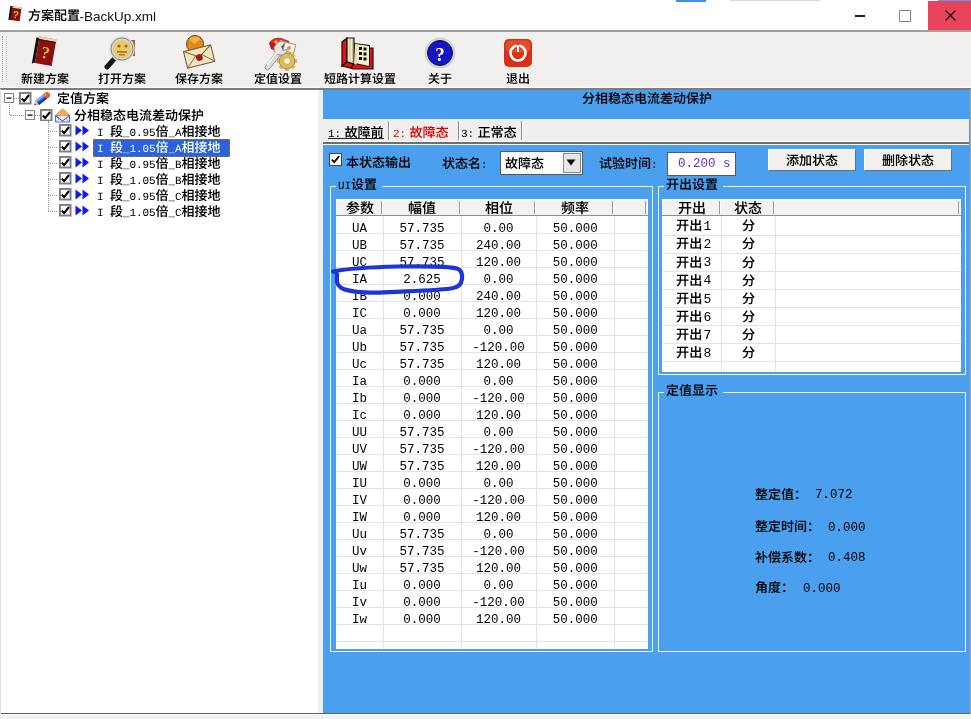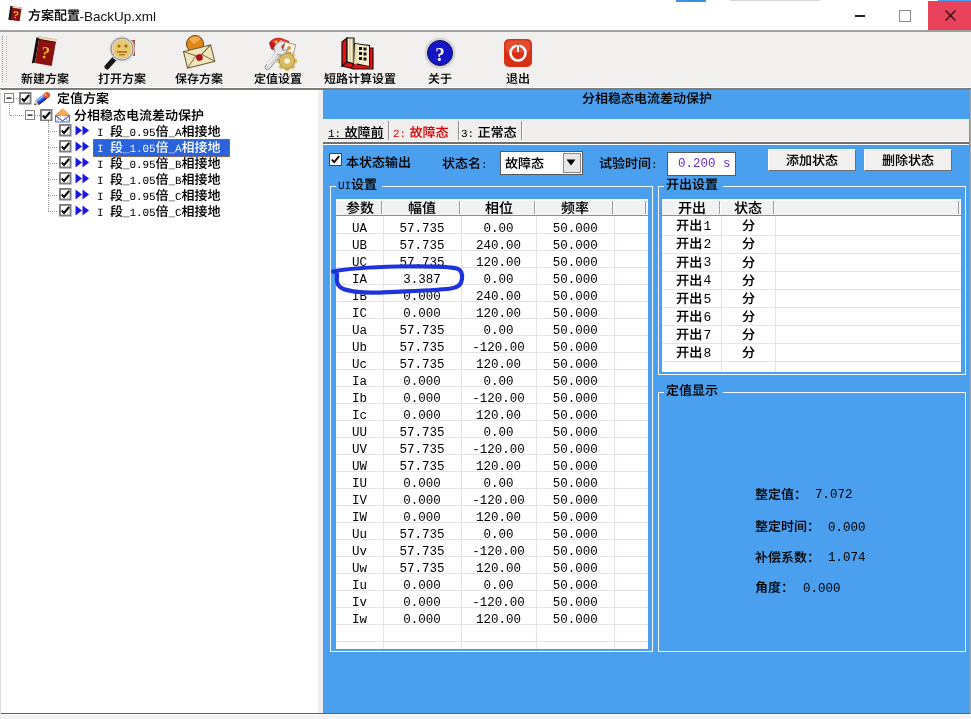--- a/index.html
+++ b/index.html
@@ -691,21 +691,21 @@
 <div style="position:absolute;left:536px;top:221.60000000000002px;width:78.5px;font:12.5px 'Liberation Mono',monospace;color:#000;text-align:center;letter-spacing:0">50.000</div>
 <div style="position:absolute;left:336px;top:238.60000000000002px;width:47px;font:12.5px 'Liberation Mono',monospace;color:#000;text-align:center;letter-spacing:0">UB</div>
 <div style="position:absolute;left:383px;top:238.60000000000002px;width:78px;font:12.5px 'Liberation Mono',monospace;color:#000;text-align:center;letter-spacing:0">57.735</div>
 <div style="position:absolute;left:461px;top:238.60000000000002px;width:75px;font:12.5px 'Liberation Mono',monospace;color:#000;text-align:center;letter-spacing:0">240.00</div>
 <div style="position:absolute;left:536px;top:238.60000000000002px;width:78.5px;font:12.5px 'Liberation Mono',monospace;color:#000;text-align:center;letter-spacing:0">50.000</div>
 <div style="position:absolute;left:336px;top:255.60000000000002px;width:47px;font:12.5px 'Liberation Mono',monospace;color:#000;text-align:center;letter-spacing:0">UC</div>
 <div style="position:absolute;left:383px;top:255.60000000000002px;width:78px;font:12.5px 'Liberation Mono',monospace;color:#000;text-align:center;letter-spacing:0">57.735</div>
 <div style="position:absolute;left:461px;top:255.60000000000002px;width:75px;font:12.5px 'Liberation Mono',monospace;color:#000;text-align:center;letter-spacing:0">120.00</div>
 <div style="position:absolute;left:536px;top:255.60000000000002px;width:78.5px;font:12.5px 'Liberation Mono',monospace;color:#000;text-align:center;letter-spacing:0">50.000</div>
 <div style="position:absolute;left:336px;top:272.6px;width:47px;font:12.5px 'Liberation Mono',monospace;color:#000;text-align:center;letter-spacing:0">IA</div>
-<div style="position:absolute;left:383px;top:272.6px;width:78px;font:12.5px 'Liberation Mono',monospace;color:#000;text-align:center;letter-spacing:0">3.387</div>
+<div style="position:absolute;left:383px;top:272.6px;width:78px;font:12.5px 'Liberation Mono',monospace;color:#000;text-align:center;letter-spacing:0">2.625</div>
 <div style="position:absolute;left:461px;top:272.6px;width:75px;font:12.5px 'Liberation Mono',monospace;color:#000;text-align:center;letter-spacing:0">0.00</div>
 <div style="position:absolute;left:536px;top:272.6px;width:78.5px;font:12.5px 'Liberation Mono',monospace;color:#000;text-align:center;letter-spacing:0">50.000</div>
 <div style="position:absolute;left:336px;top:289.6px;width:47px;font:12.5px 'Liberation Mono',monospace;color:#000;text-align:center;letter-spacing:0">IB</div>
 <div style="position:absolute;left:383px;top:289.6px;width:78px;font:12.5px 'Liberation Mono',monospace;color:#000;text-align:center;letter-spacing:0">0.000</div>
 <div style="position:absolute;left:461px;top:289.6px;width:75px;font:12.5px 'Liberation Mono',monospace;color:#000;text-align:center;letter-spacing:0">240.00</div>
 <div style="position:absolute;left:536px;top:289.6px;width:78.5px;font:12.5px 'Liberation Mono',monospace;color:#000;text-align:center;letter-spacing:0">50.000</div>
 <div style="position:absolute;left:336px;top:306.6px;width:47px;font:12.5px 'Liberation Mono',monospace;color:#000;text-align:center;letter-spacing:0">IC</div>
 <div style="position:absolute;left:383px;top:306.6px;width:78px;font:12.5px 'Liberation Mono',monospace;color:#000;text-align:center;letter-spacing:0">0.000</div>
 <div style="position:absolute;left:461px;top:306.6px;width:75px;font:12.5px 'Liberation Mono',monospace;color:#000;text-align:center;letter-spacing:0">120.00</div>
 <div style="position:absolute;left:536px;top:306.6px;width:78.5px;font:12.5px 'Liberation Mono',monospace;color:#000;text-align:center;letter-spacing:0">50.000</div>
@@ -952,21 +952,21 @@
 <div style="position:absolute;left:828px;top:520.5px;width:60px;font:12.5px 'Liberation Mono',monospace;color:#000;text-align:left;letter-spacing:0">0.000</div>
 <svg style="position:absolute;left:755.0px;top:548.5px;overflow:visible;fill:#000" width="65" height="18" viewBox="0 0 65 18">
     <g transform="translate(0,13.00)">
       <use href="#u8865" transform="translate(0.0,0) scale(13.00)"></use>
       <use href="#u507f" transform="translate(13.0,0) scale(13.00)"></use>
       <use href="#u7cfb" transform="translate(26.0,0) scale(13.00)"></use>
       <use href="#u6570" transform="translate(39.0,0) scale(13.00)"></use>
       <use href="#uff1a" transform="translate(52.0,0) scale(13.00)"></use>
     </g>
   </svg>
-<div style="position:absolute;left:828px;top:551.0px;width:60px;font:12.5px 'Liberation Mono',monospace;color:#000;text-align:left;letter-spacing:0">1.074</div>
+<div style="position:absolute;left:828px;top:551.0px;width:60px;font:12.5px 'Liberation Mono',monospace;color:#000;text-align:left;letter-spacing:0">0.408</div>
 <svg style="position:absolute;left:755.0px;top:579.0px;overflow:visible;fill:#000" width="39" height="18" viewBox="0 0 39 18">
     <g transform="translate(0,13.00)">
       <use href="#u89d2" transform="translate(0.0,0) scale(13.00)"></use>
       <use href="#u5ea6" transform="translate(13.0,0) scale(13.00)"></use>
       <use href="#uff1a" transform="translate(26.0,0) scale(13.00)"></use>
     </g>
   </svg>
 <div style="position:absolute;left:803px;top:581.5px;width:60px;font:12.5px 'Liberation Mono',monospace;color:#000;text-align:left;letter-spacing:0">0.000</div>
 <svg style="position:absolute;left:328px;top:258px;overflow:visible" width="140" height="44" viewBox="0 0 140 44">
 <path d="M5 13.5 C20 10.5 45 9 70 8.5 C98 8 122 8.5 129 10.5 C133.5 12 134.5 16 134 21 C133.5 26 131 29.5 123 30.5 C105 32.8 68 33.6 48 34.6 C36 35.2 22 33.4 15.5 31 C10.5 29 8.5 25.5 8.8 20.5 C9 16.5 10.5 15 5 13.5 Z" fill="none" stroke="#1f33dd" stroke-width="4.2" stroke-linejoin="round"></path>

